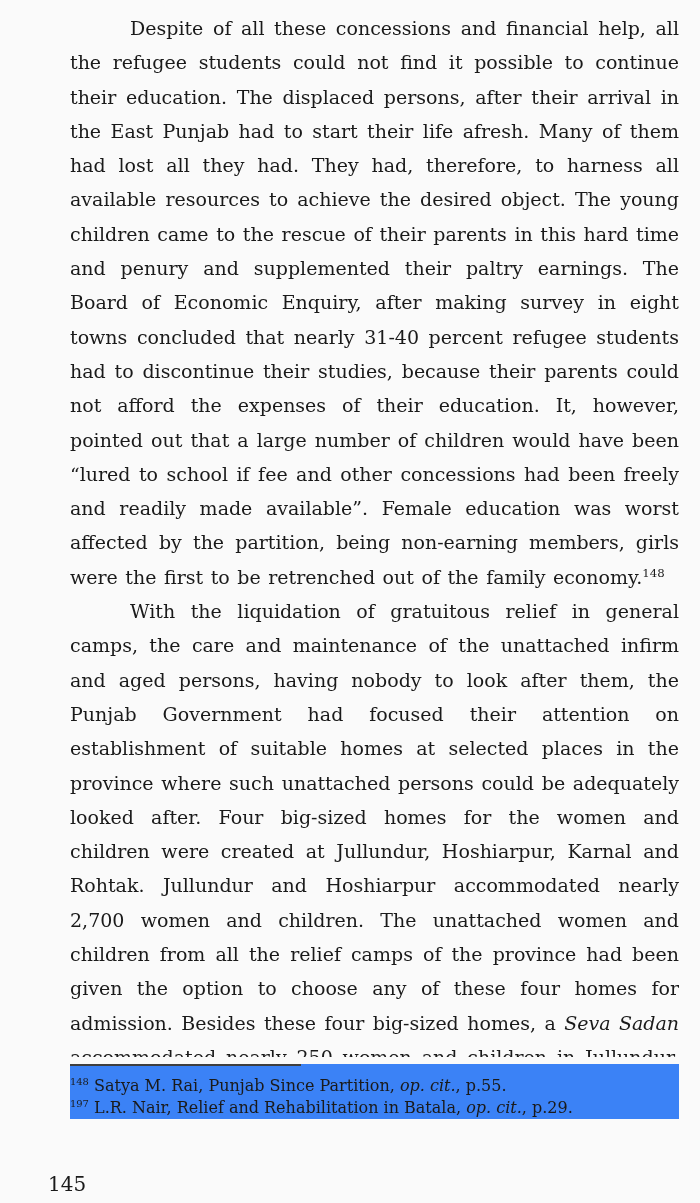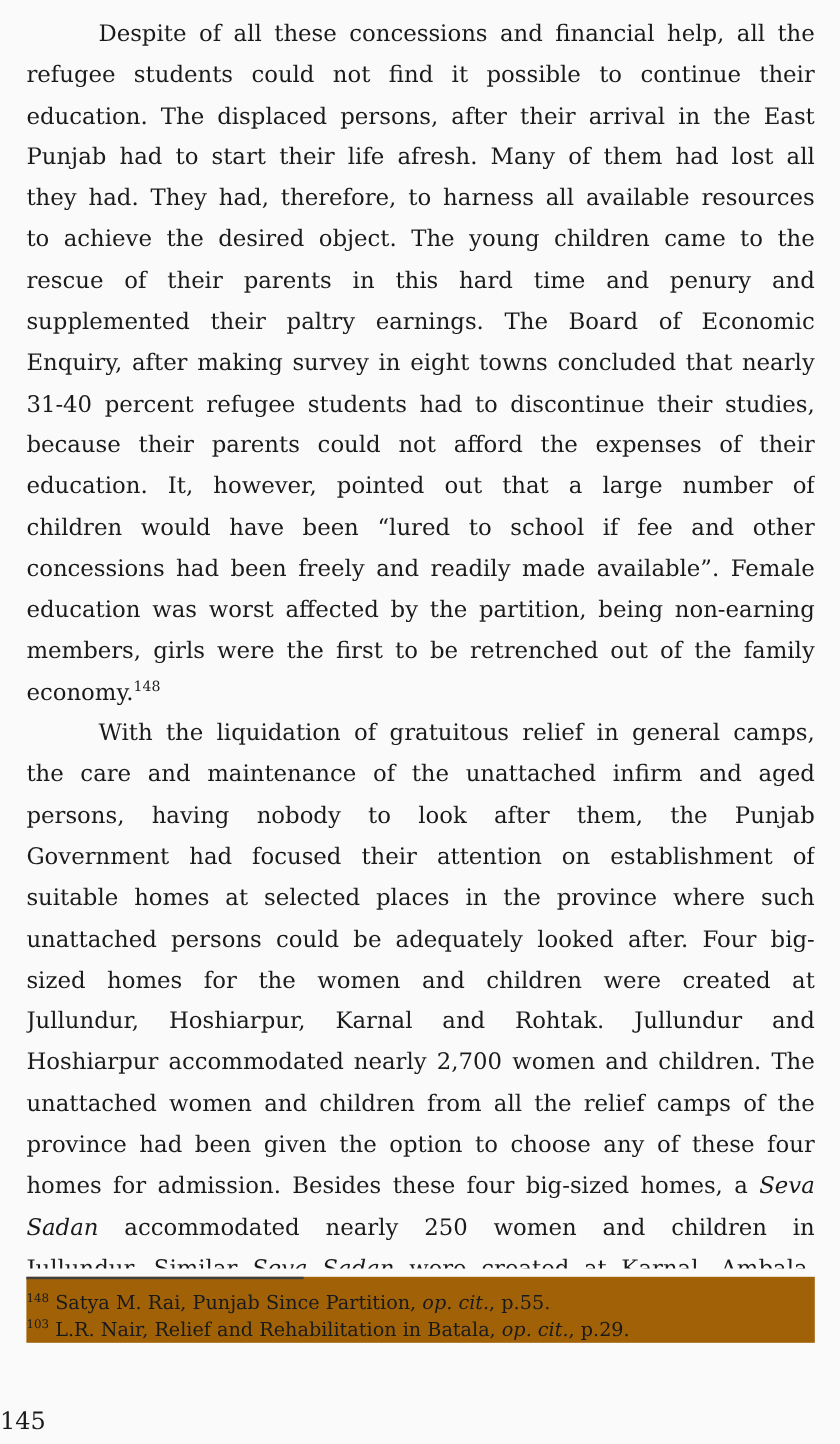--- a/index.html
+++ b/index.html
@@ -11,20 +11,21 @@
     height: 1203px;
     background: #fafafa;
     color: #1a1a1a;
     font-family: "DejaVu Serif", "Liberation Serif", serif;
     position: relative;
     overflow: hidden;
   }
   .page {
     position: absolute;
     inset: 0;
+    margin-left: 48px;
   }
   .content {
     position: absolute;
     top: 11px;
     left: 22px;
     right: 21px;
     height: 1046px;
     overflow: hidden;
   }
   .para {
@@ -38,21 +39,21 @@
   .para sup, .footnote sup {
     font-size: 0.62em;
     line-height: 0;
     vertical-align: super;
   }
   .footnote-area {
     position: absolute;
     top: 1064px;
     left: 22px;
     right: 21px;
-    background: #a16207;
+    background: #3b82f6;
   }
   .footnote-sep {
     border: none;
     border-top: 2px solid #3f3f3f;
     width: 231px;
     margin: 0 0 9px 0;
   }
   .footnote {
     margin: 0;
     font-size: 16px;
@@ -73,17 +74,17 @@
 
 <div class="page">
   <div class="content">
     <p class="para"><span>Despite of all these concessions and financial help, all the refugee students could not find it possible to continue their education. The displaced persons, after their arrival in the East Punjab had to start their life afresh. Many of them had lost all they had. They had, therefore, to harness all available resources to achieve the desired object. The young children came to the rescue of their parents in this hard time and penury and supplemented their paltry earnings. The Board of Economic Enquiry, after making survey in eight towns concluded that nearly 31-40 percent refugee students had to discontinue their studies, because their parents could not afford the expenses of their education. It, however, pointed out that a large number of children would have been “lured to school if fee and other concessions had been freely and readily made available”. Female education was worst affected by the partition, being non-earning members, girls were the first to be retrenched out of the family economy.</span><sup>148</sup></p>
     <p class="para"><span>With the liquidation of gratuitous relief in general camps, the care and maintenance of the unattached infirm and aged persons, having nobody to look after them, the Punjab Government had focused their attention on establishment of suitable homes at selected places in the province where such unattached persons could be adequately looked after. Four big-sized homes for the women and children were created at Jullundur, Hoshiarpur, Karnal and Rohtak. Jullundur and Hoshiarpur accommodated nearly 2,700 women and children. The unattached women and children from all the relief camps of the province had been given the option to choose any of these four homes for admission. Besides these four big-sized homes, a </span><i>Seva Sadan</i><span> accommodated nearly 250 women and children in Jullundur. Similar </span><i>Seva Sadan</i><span> were created at Karnal, Ambala, Batala and Ferozepore with the passage of time.</span></p>
   </div>
 
   <div class="footnote-area">
     <hr class="footnote-sep">
     <p class="footnote"><sup>148</sup><span> Satya M. Rai, Punjab Since Partition, </span><i>op. cit.</i><span>, p.55.</span></p>
-    <p class="footnote"><sup>103</sup><span> L.R. Nair, Relief and Rehabilitation in Batala, </span><i>op. cit.</i><span>, p.29.</span></p>
+    <p class="footnote"><sup>197</sup><span> L.R. Nair, Relief and Rehabilitation in Batala, </span><i>op. cit.</i><span>, p.29.</span></p>
   </div>
 
   <div class="page-number">145</div>
 </div>
 
 </body></html>

